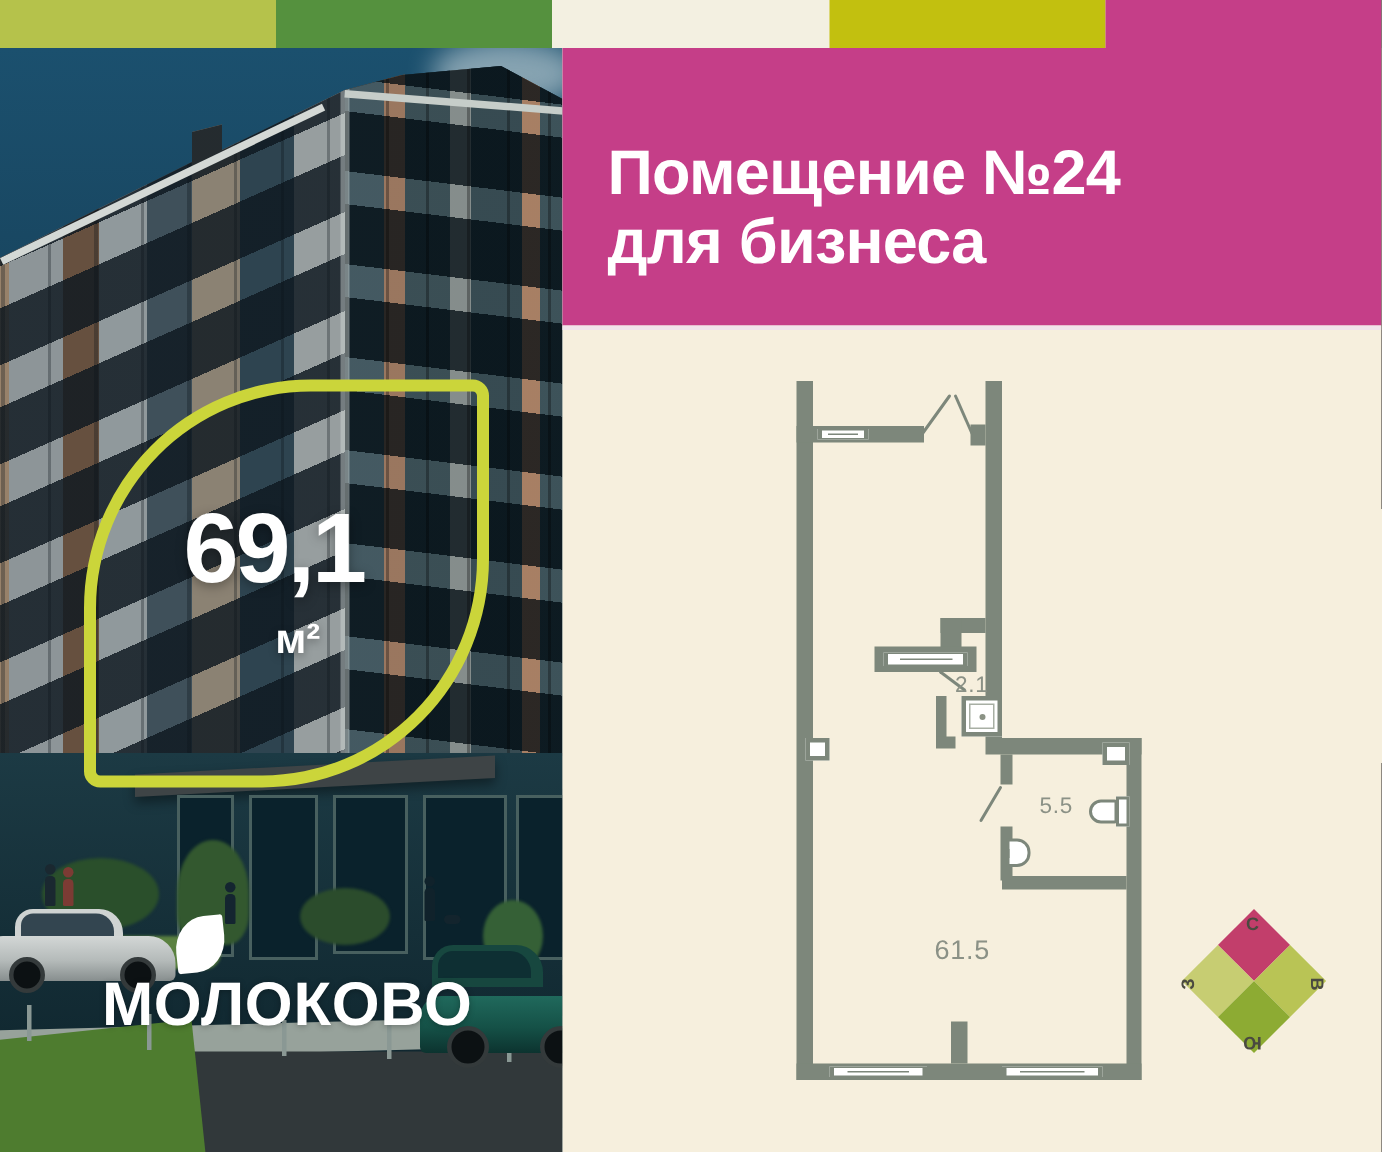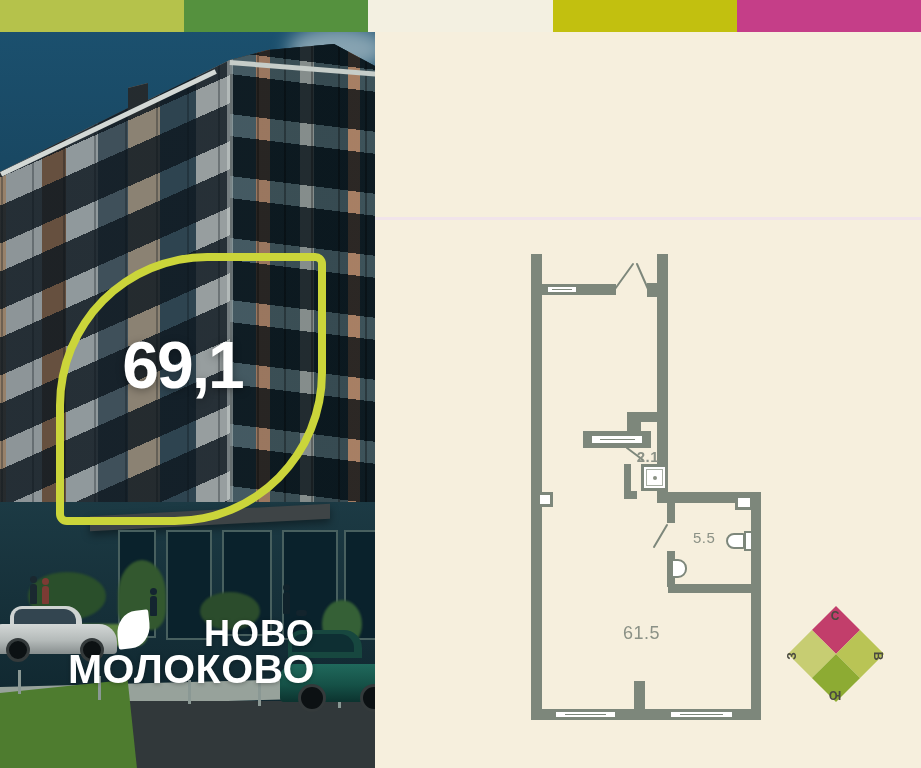--- a/index.html
+++ b/index.html
@@ -130,21 +130,21 @@
         border:3px solid #7d877b;box-sizing:border-box;}
   .toilet-bowl{position:absolute;left:351px;top:313px;width:19px;height:16px;background:#fff;
         border:2px solid #7d877b;border-radius:8px 2px 2px 8px;box-sizing:border-box;}
   .toilet-tank{position:absolute;left:369px;top:311px;width:9px;height:20px;background:#fff;
         border:2px solid #7d877b;box-sizing:border-box;}
   .sink{position:absolute;left:296px;top:339px;width:16px;height:19px;background:#fff;
         border:2px solid #7d877b;border-radius:0 9px 9px 0;box-sizing:border-box;}
   .sink::before{content:"";position:absolute;left:-5px;top:50%;margin-top:-3px;width:5px;height:6px;
         background:#7d877b;}
   .plan-label{position:absolute;color:#8b9186;font-weight:500;letter-spacing:0.5px;line-height:1;}
-  .lbl-21{left:250px;top:229px;width:34px;font-size:15px;text-align:right;font-weight:bold;}
+  .lbl-21{left:250px;top:229px;width:34px;font-size:15px;text-align:right;}
   .lbl-55{left:318px;top:310px;width:34px;font-size:15px;}
   .lbl-615{left:248px;top:404px;width:46px;font-size:18px;}
   .plan-svg{position:absolute;left:0;top:0;}
 
   
   .compass{position:absolute;left:427px;top:400px;width:68px;height:68px;
            transform:rotate(45deg);display:grid;grid-template-columns:34px 34px;grid-template-rows:34px 34px;}
   .compass .q{width:34px;height:34px;}
   .cletter{position:absolute;width:16px;height:14px;text-align:center;font-size:12px;font-weight:700;
            color:#4a4a40;line-height:1;}
@@ -211,27 +211,31 @@
     <div class="car car-teal">
       <div class="roof"></div>
       <div class="glass"></div>
       <div class="body"></div>
       <div class="wheel w1"></div>
       <div class="wheel w2"></div>
     </div>
 
     <div class="leaf-outline" style="border-color: rgb(203, 213, 58);"></div>
     <div class="area-big">69,1</div>
+    <div class="area-unit">м²</div>
 
     <div class="leaf-icon"></div>
-    <div class="brand1">НОВО</div>
     <div class="brand2">МОЛОКОВО</div>
   </div>
 
   <div class="right-panel">
+    <div class="header" style="background-color: rgb(197, 62, 136);">
+      <div class="t1">Помещение №24</div>
+      <div class="t2">для бизнеса</div>
+    </div>
     <div class="header-divider"></div>
 
     <div class="plan">
 
       <div class="wall" style="left:156px;top:34px;width:11px;height:466px;"></div>
       <div class="wall" style="left:156px;top:64px;width:85px;height:11px;"></div>
       <div class="wall" style="left:282px;top:34px;width:11px;height:238px;"></div>
       <div class="wall" style="left:272px;top:63px;width:10px;height:14px;"></div>
       <div class="wall" style="left:252px;top:192px;width:30px;height:10px;"></div>
       <div class="wall" style="left:252px;top:192px;width:14px;height:35px;"></div>

